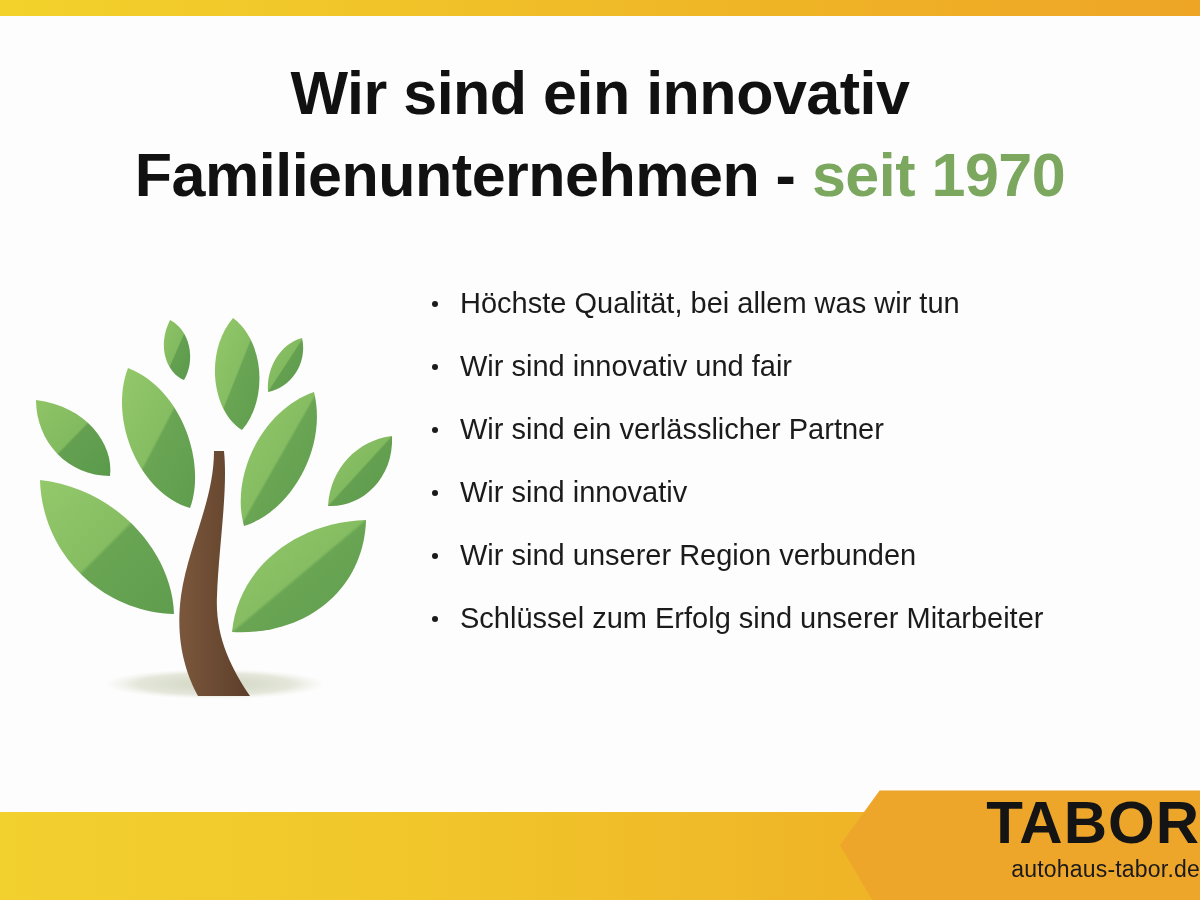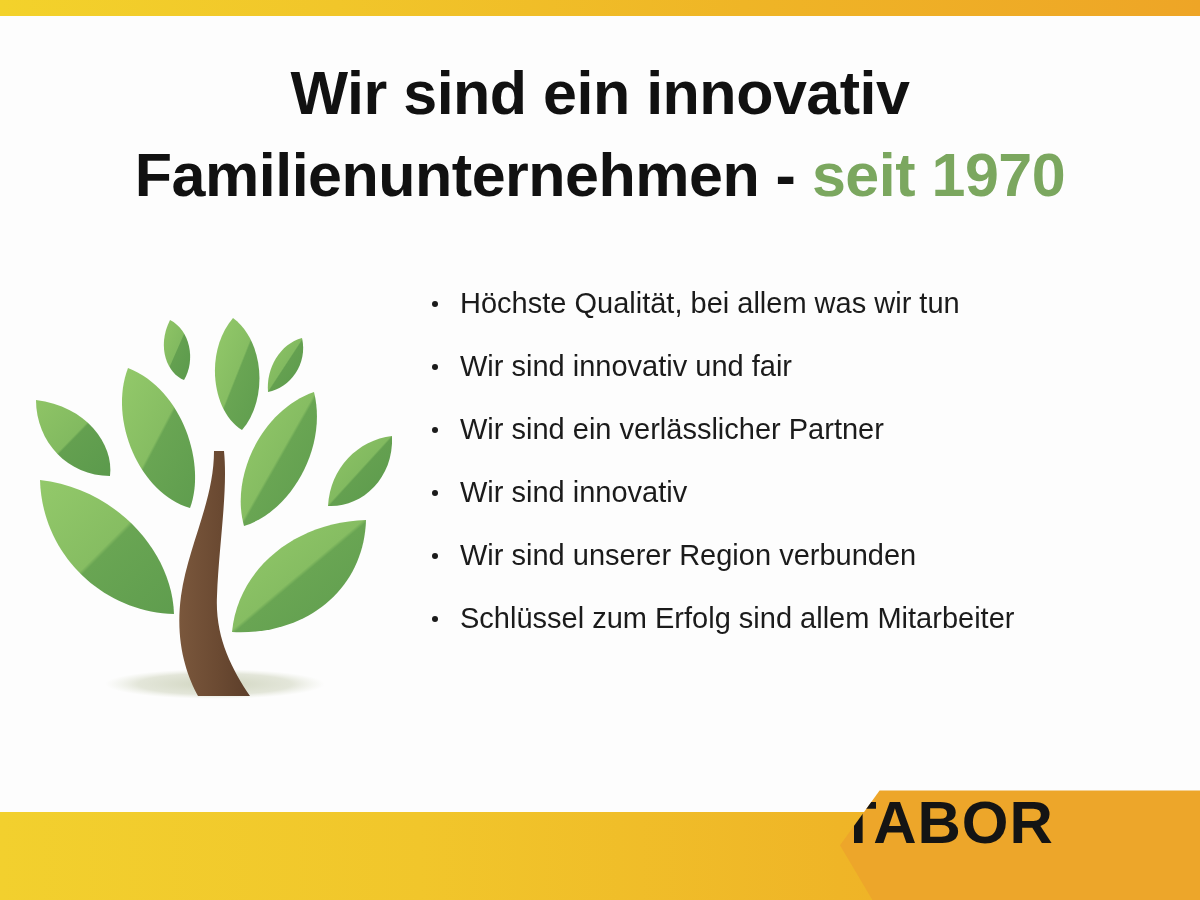--- a/index.html
+++ b/index.html
@@ -103,21 +103,21 @@
     bottom: 0;
     width: 360px;
     height: 148px;
     background: #eda62a;
     clip-path: polygon(9% 100%, 0% 63%, 11% 26%, 100% 26%, 100% 100%);
   }
   .logo-inner {
     position: absolute;
     left: 0; right: 0;
     top: 40px;
-    text-align: left;
+    text-align: right;
   }
   .logo-word {
     display: block;
     font-size: 60px;
     font-weight: 700;
     letter-spacing: 1px;
     line-height: 62px;
     color: #141414;
     font-stretch: condensed;
   }
@@ -209,25 +209,26 @@
     <li>
       <span class="dot"></span>
       <span>Wir sind innovativ</span>
     </li>
     <li>
       <span class="dot"></span>
       <span>Wir sind unserer Region verbunden</span>
     </li>
     <li>
       <span class="dot"></span>
-      <span>Schlüssel zum Erfolg sind allem Mitarbeiter</span>
+      <span>Schlüssel zum Erfolg sind unserer Mitarbeiter</span>
     </li>
   </ul>
 
   <div class="bottom-bar"></div>
 
   <div class="logo-badge">
     <div class="logo-inner">
       <span class="logo-word">TABOR</span>
+      <span class="logo-url">autohaus-tabor.de</span>
     </div>
   </div>
 
 </div>
 
 </body></html>

